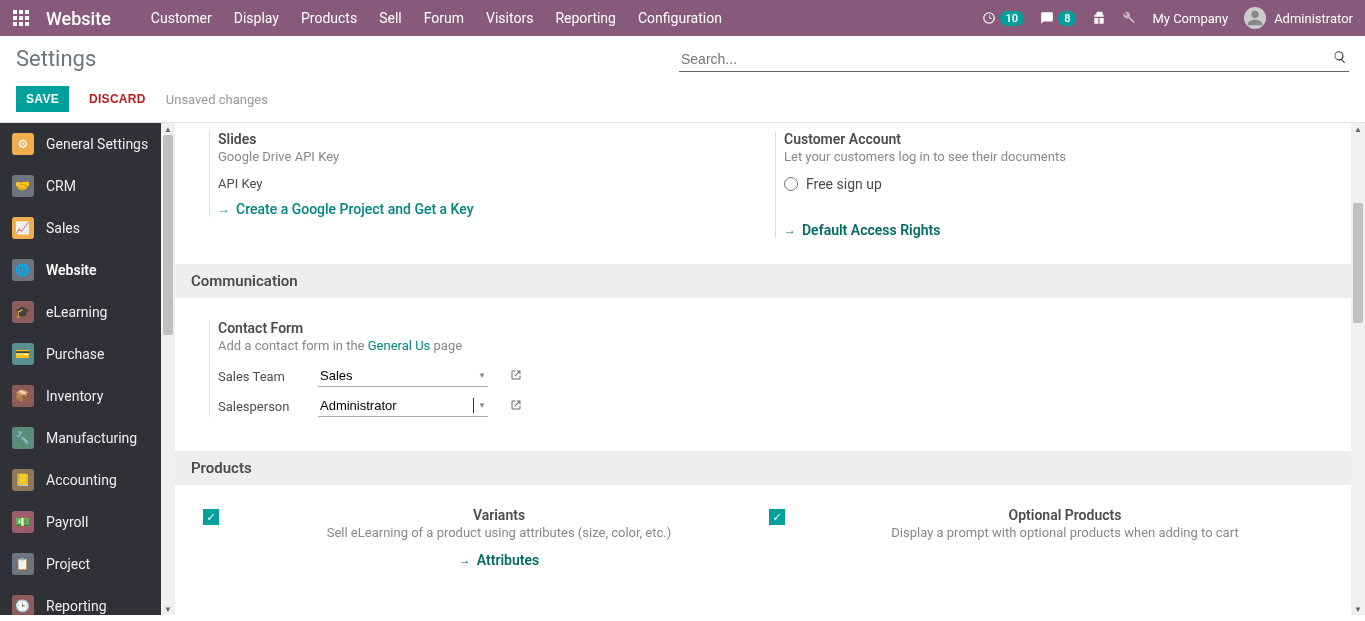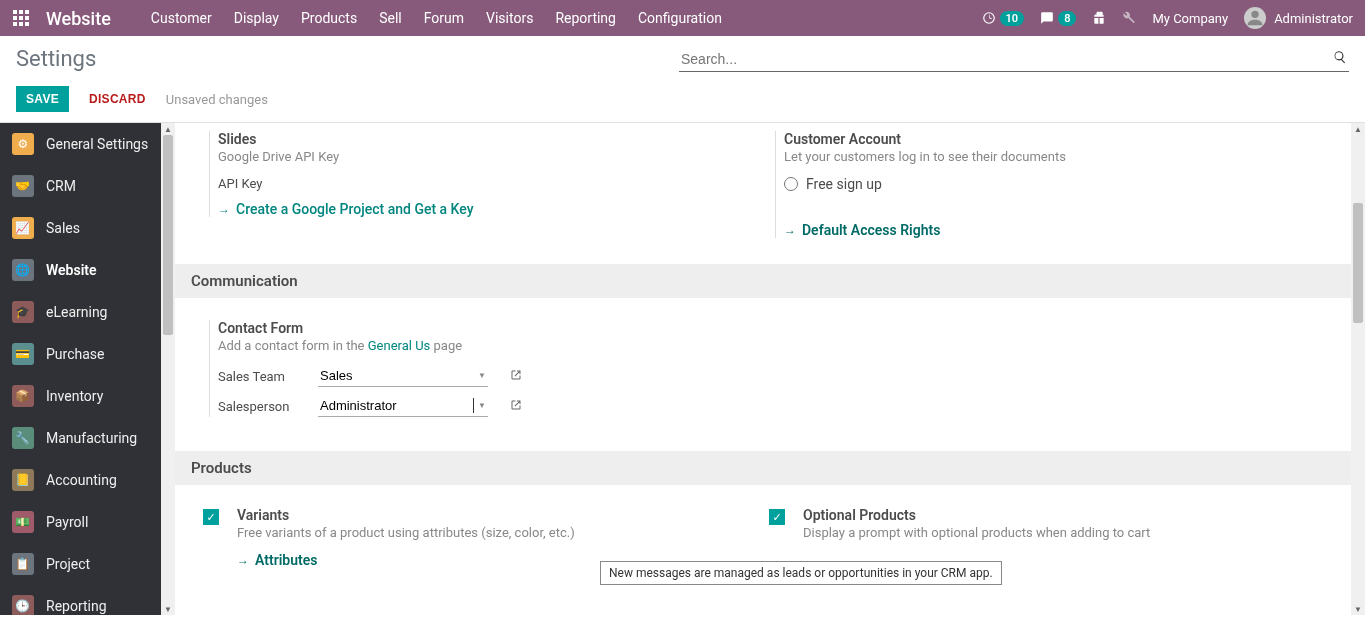--- a/index.html
+++ b/index.html
@@ -83,21 +83,21 @@
 .select-row .field-label { width: 86px; }
 .select-input { border: none; border-bottom: 1px solid #aaa; padding: 3px 2px; font-size: 13px; width: 170px; position: relative; display: inline-flex; align-items: center; }
 .select-input input { border: none; outline: none; width: 100%; font-size: 13px; }
 .select-caret { font-size: 8px; color: #888; margin-left: 4px; }
 .ext-icon { color: #666; cursor: pointer; margin-left: 8px; }
 
 .tooltip-box { position: absolute; border: 1px solid #888; background: #fff; padding: 4px 8px; font-size: 12px; color: #333; left: 600px; top: 438px; white-space: nowrap; }
 
 .checkbox-block { display: flex; gap: 18px; }
 .checkbox-box { width: 16px; height: 16px; background: #00a09d; display: inline-flex; align-items: center; justify-content: center; color: #fff; font-size: 11px; cursor: pointer; flex-shrink: 0; margin-top: 2px; }
-.checkbox-content { flex: 1; }
+.checkbox-content { flex: 1; text-align: center; }
 
 .content-scroll-track { position: absolute; right: 0; top: 0; bottom: 0; width: 14px; background: #f0f0f0; }
 .content-scroll-thumb { position: absolute; left: 2px; right: 2px; top: 80px; height: 120px; background: #c0c0c0; border-radius: 2px; }
 .content-scroll-arrow-t { position: absolute; left: 0; right: 0; top: 0; height: 12px; background: #f0f0f0; display: flex; align-items: center; justify-content: center; font-size: 8px; color: #666; }
 .content-scroll-arrow-b { position: absolute; left: 0; right: 0; bottom: 0; height: 12px; background: #f0f0f0; display: flex; align-items: center; justify-content: center; font-size: 8px; color: #666; }
 
 .inline-link { color: #00857f; cursor: pointer; }
 </style>
 </head>
 <body>
@@ -308,21 +308,21 @@
       </div>
 
       <div class="section-header">Products</div>
 
       <div class="row2">
         <div class="col">
           <div class="checkbox-block">
             <span class="checkbox-box">✓</span>
             <div class="checkbox-content col-pad setting-block" style="border:none; margin:0; padding-left:0;">
               <div class="setting-title">Variants</div>
-              <div class="setting-desc">Free variants of a product using attributes (size, color, etc.)</div>
+              <div class="setting-desc">Sell eLearning of a product using attributes (size, color, etc.)</div>
               <a class="link-action bold">
                 <span class="arrow-icon">→</span>
                 <span>Attributes</span>
               </a>
             </div>
           </div>
         </div>
         <div class="col">
           <div class="checkbox-block">
             <span class="checkbox-box">✓</span>
@@ -335,14 +335,13 @@
       </div>
     </div>
 
     <div class="content-scroll-track">
       <div class="content-scroll-arrow-t">▲</div>
       <div class="content-scroll-thumb"></div>
       <div class="content-scroll-arrow-b">▼</div>
     </div>
   </div>
 
-  <div class="tooltip-box">New messages are managed as leads or opportunities in your CRM app.</div>
 </div>
 
 </body></html>

